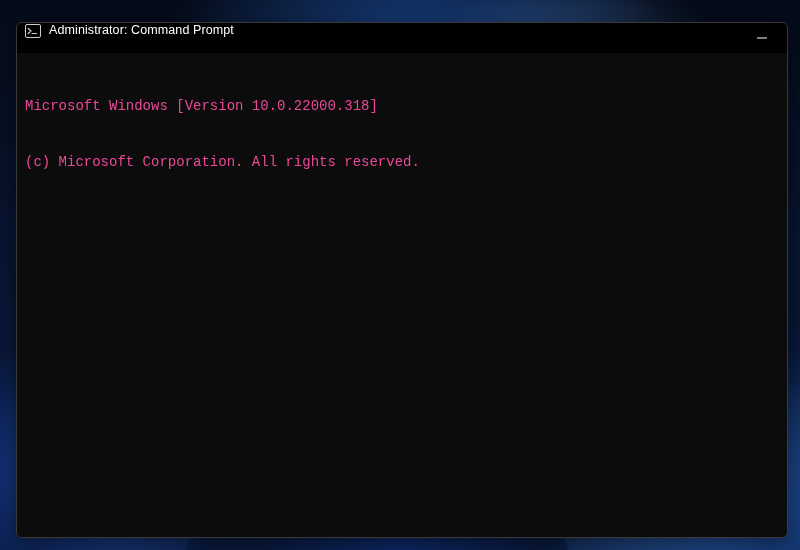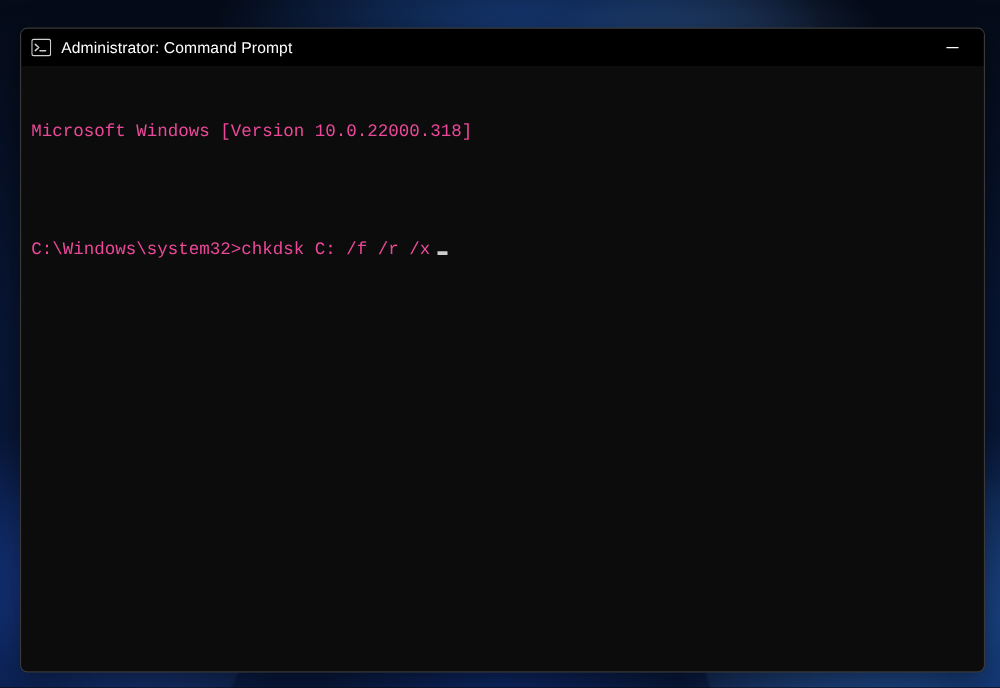--- a/index.html
+++ b/index.html
@@ -43,21 +43,21 @@
       background: #0c0c0c;
       border: 1px solid #3a3a3a;
       border-radius: 6px;
       display: flex; flex-direction: column;
       box-shadow: 0 8px 24px rgba(0,0,0,0.55);
       overflow: hidden;
     }
     .titlebar {
       height: 30px;
       background: #000000;
-      display: flex; align-items: center;
+      display: flex; 
       padding: 0 2px 0 8px;
       color: #ffffff;
       font-size: 12.5px;
       user-select: none;
     }
     .titlebar .app-icon {
       width: 16px; height: 16px;
       margin-right: 8px;
       display: flex; align-items: center; justify-content: center;
     }
@@ -110,16 +110,16 @@
     <span class="spacer"></span>
     <div class="winbtn">
       <svg width="10" height="10" viewBox="0 0 10 10">
           <line x1="0" y1="5" x2="10" y2="5" stroke="#ffffff" stroke-width="1"></line>
         </svg>
     </div>
   </div>
 
   <div class="terminal">
     <span class="line">Microsoft Windows [Version 10.0.22000.318]</span>
+    <span class="line">(c) Microsoft Corporation. All rights reserved.</span>
     <span class="line"></span>
-    <span class="prompt-row"><span>C:\Windows\system32&gt;</span><span>chkdsk C: /f /r /x</span><span class="cursor"></span></span>
   </div>
 </div>
 
 </body></html>

